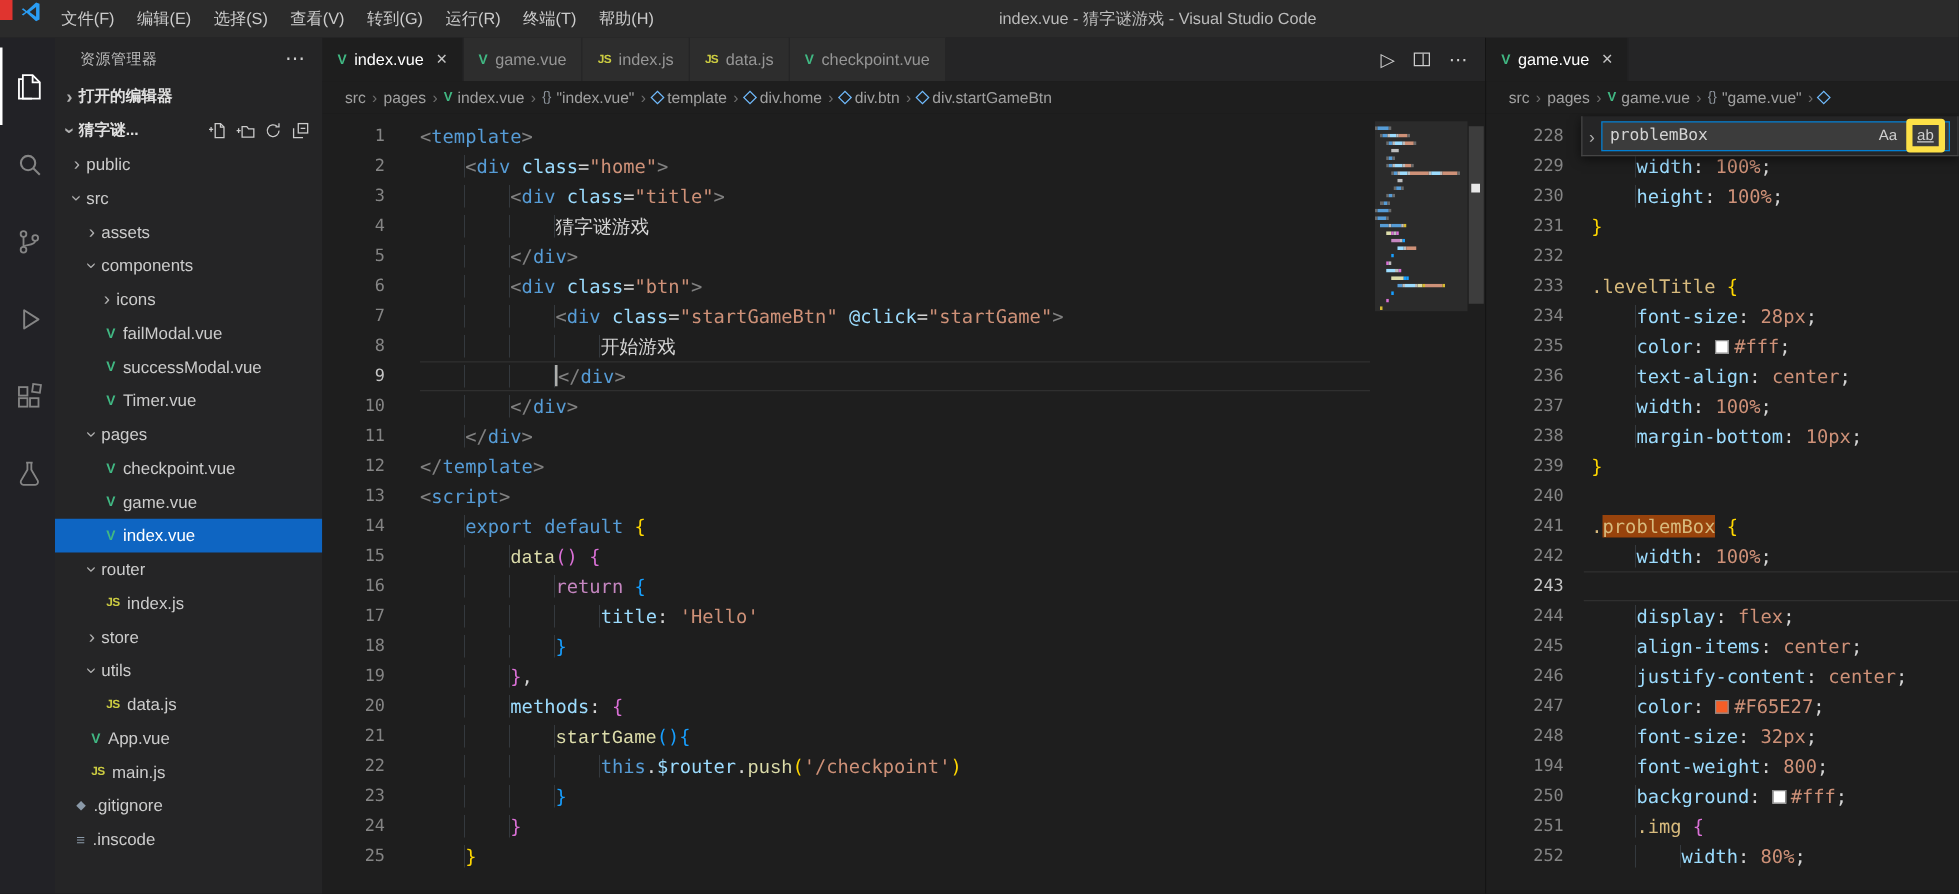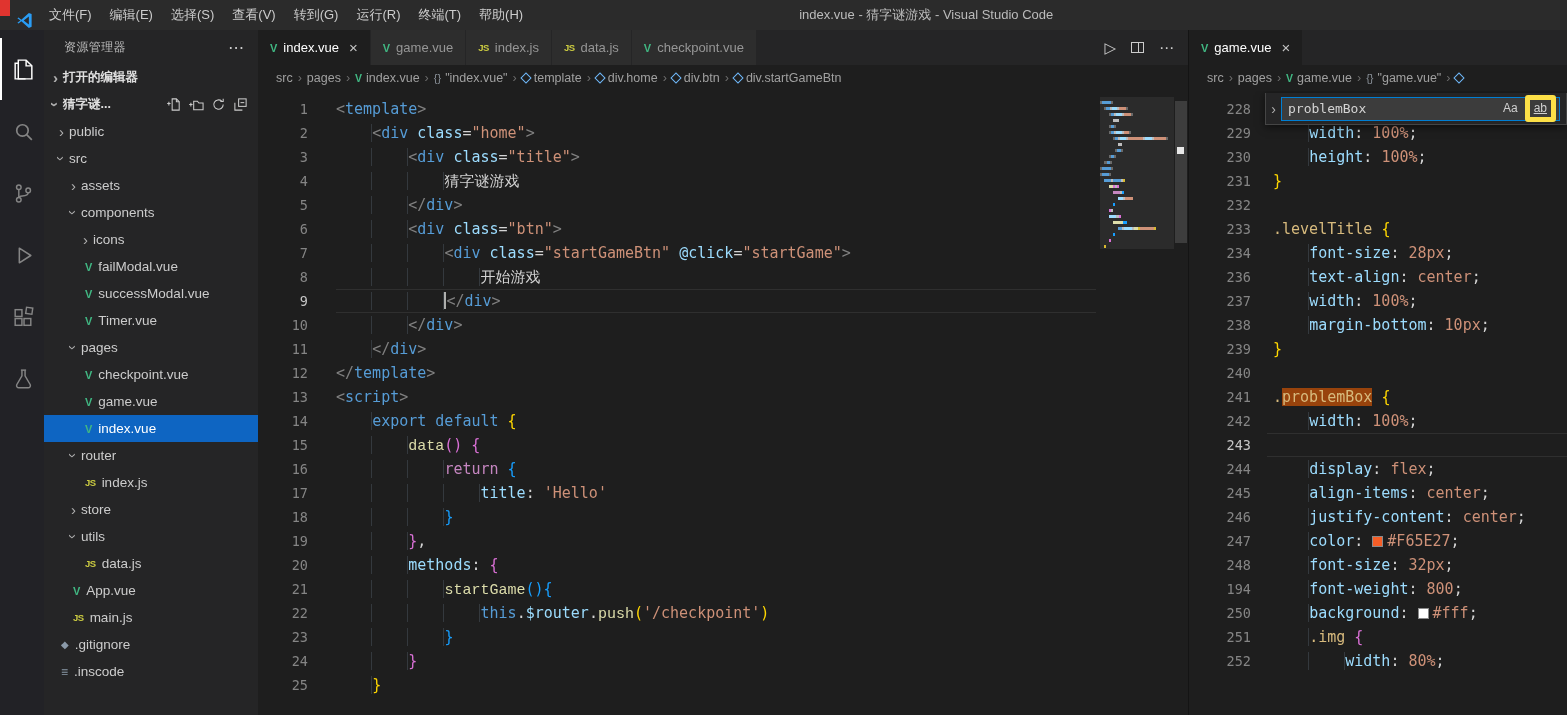--- a/index.html
+++ b/index.html
@@ -1,20 +1,20 @@
 <!DOCTYPE html>
 <html><head>
 <meta charset="utf-8">
 <style>
   html,body{margin:0;padding:0;width:1567px;height:715px;overflow:hidden;background:#1e1e1e;
     font-family:"Liberation Sans","DejaVu Sans",sans-serif;color:#cccccc;}
   *{box-sizing:border-box;}
 
   
-  .titlebar{height:30px;background:#2b2b2b;display:flex;align-items:flex-end;position:relative;flex:none;}
+  .titlebar{height:30px;background:#2b2b2b;display:flex;align-items:flex-start;position:relative;flex:none;}
   .rec-dot{width:10px;height:16px;background:#e0342f;align-self:flex-start;flex:none;}
   .logo{display:flex;align-items:center;margin:0 6px 0 5px;}
   .logo svg{width:19px;height:19px;}
   .menubar{display:flex;align-items:center;height:100%;}
   .menu-item{padding:0 9px;font-size:13px;color:#cccccc;cursor:default;white-space:nowrap;}
   .window-title{position:absolute;left:51%;top:0;line-height:30px;font-size:13px;color:#bbbbbb;white-space:nowrap;}
 
   
   .main{display:flex;height:685px;width:100%;}
 
@@ -500,20 +500,21 @@
       </div>
     <div class="code-wrap">
       <div class="code" id="codeR">
           <div class="code-line"><span class="ln">228</span><span class="lc"></span></div>
           <div class="code-line"><span class="ln">229</span><span class="lc"><span class="tk-ws">    </span><span class="tk-pr">width</span><span class="tk-pl">: </span><span class="tk-va">100%</span><span class="tk-pl">;</span></span></div>
           <div class="code-line"><span class="ln">230</span><span class="lc"><span class="tk-ws">    </span><span class="tk-pr">height</span><span class="tk-pl">: </span><span class="tk-va">100%</span><span class="tk-pl">;</span></span></div>
           <div class="code-line"><span class="ln">231</span><span class="lc"><span class="tk-b1">}</span></span></div>
           <div class="code-line"><span class="ln">232</span><span class="lc"></span></div>
           <div class="code-line"><span class="ln">233</span><span class="lc"><span class="tk-se">.levelTitle</span><span class="tk-pl"> </span><span class="tk-b1">{</span></span></div>
           <div class="code-line"><span class="ln">234</span><span class="lc"><span class="tk-ws">    </span><span class="tk-pr">font-size</span><span class="tk-pl">: </span><span class="tk-va">28px</span><span class="tk-pl">;</span></span></div>
+          <div class="code-line"><span class="ln">235</span><span class="lc"><span class="tk-ws">    </span><span class="tk-pr">color</span><span class="tk-pl">: </span><span class="swatch" style="background: rgb(255, 255, 255);"></span><span class="tk-va">#fff</span><span class="tk-pl">;</span></span></div>
           <div class="code-line"><span class="ln">236</span><span class="lc"><span class="tk-ws">    </span><span class="tk-pr">text-align</span><span class="tk-pl">: </span><span class="tk-va">center</span><span class="tk-pl">;</span></span></div>
           <div class="code-line"><span class="ln">237</span><span class="lc"><span class="tk-ws">    </span><span class="tk-pr">width</span><span class="tk-pl">: </span><span class="tk-va">100%</span><span class="tk-pl">;</span></span></div>
           <div class="code-line"><span class="ln">238</span><span class="lc"><span class="tk-ws">    </span><span class="tk-pr">margin-bottom</span><span class="tk-pl">: </span><span class="tk-va">10px</span><span class="tk-pl">;</span></span></div>
           <div class="code-line"><span class="ln">239</span><span class="lc"><span class="tk-b1">}</span></span></div>
           <div class="code-line"><span class="ln">240</span><span class="lc"></span></div>
           <div class="code-line"><span class="ln">241</span><span class="lc"><span class="tk-se">.</span><span class="tk-se tk-mt">problemBox</span><span class="tk-pl"> </span><span class="tk-b1">{</span></span></div>
           <div class="code-line"><span class="ln">242</span><span class="lc"><span class="tk-ws">    </span><span class="tk-pr">width</span><span class="tk-pl">: </span><span class="tk-va">100%</span><span class="tk-pl">;</span></span></div>
           <div class="code-line cur"><span class="ln curln">243</span></div>
           <div class="code-line"><span class="ln">244</span><span class="lc"><span class="tk-ws">    </span><span class="tk-pr">display</span><span class="tk-pl">: </span><span class="tk-va">flex</span><span class="tk-pl">;</span></span></div>
           <div class="code-line"><span class="ln">245</span><span class="lc"><span class="tk-ws">    </span><span class="tk-pr">align-items</span><span class="tk-pl">: </span><span class="tk-va">center</span><span class="tk-pl">;</span></span></div>

